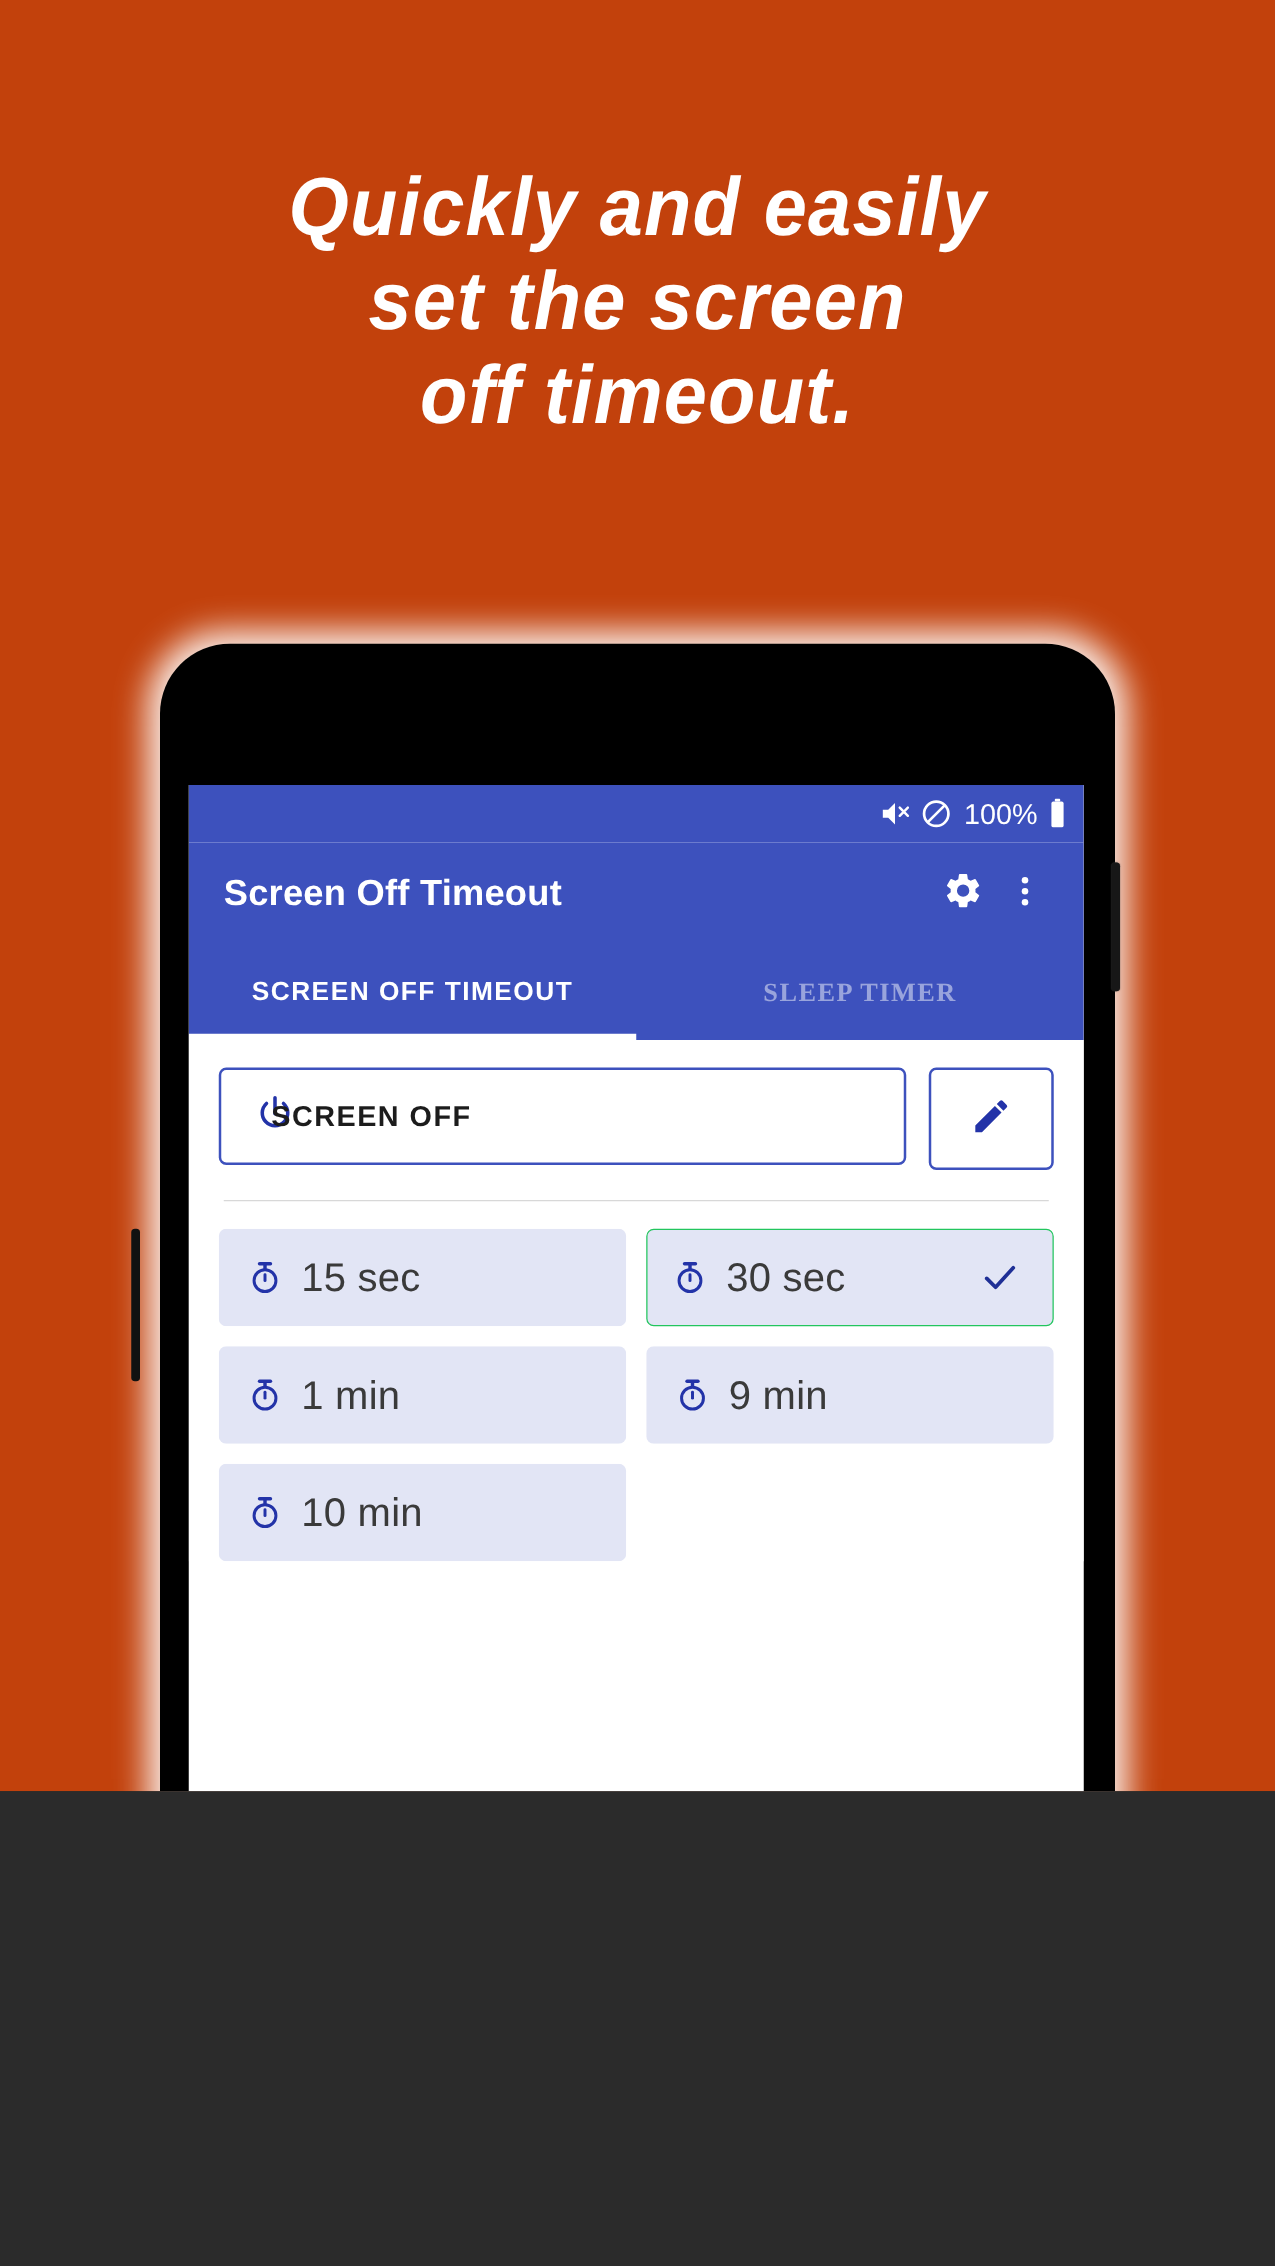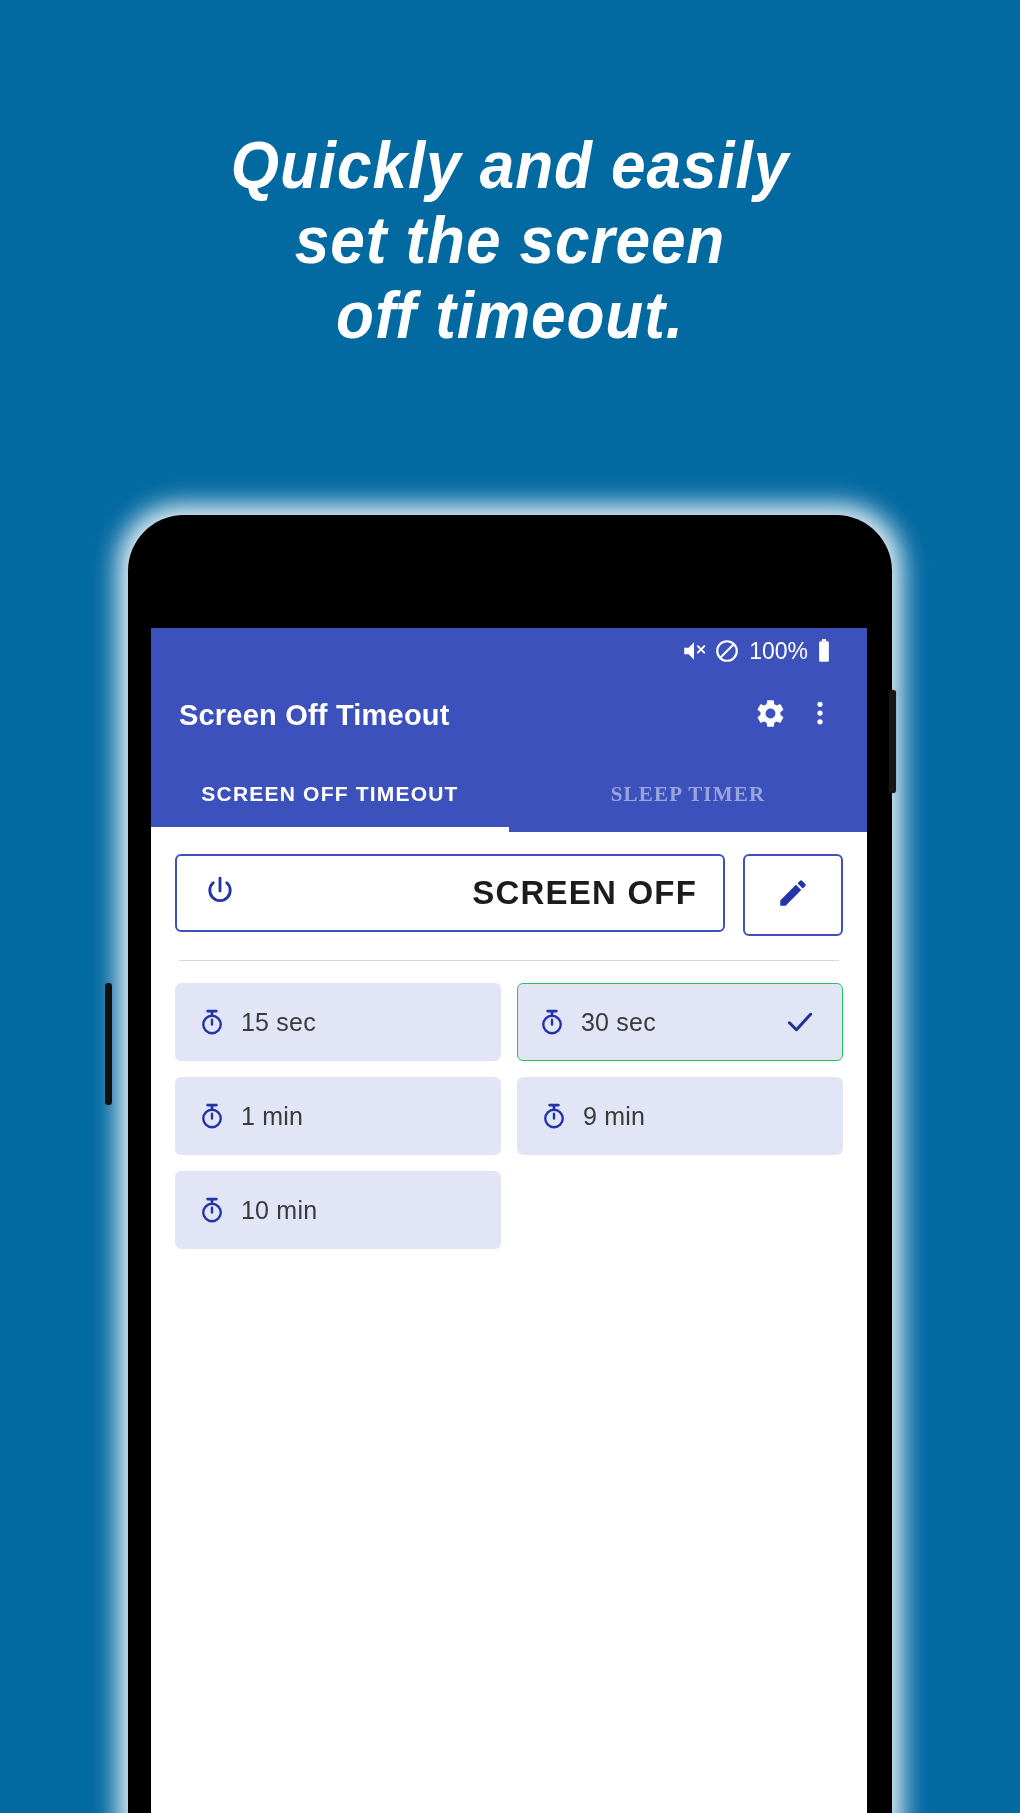--- a/index.html
+++ b/index.html
@@ -4,23 +4,23 @@
 <style>
   html, body {
     margin: 0;
     padding: 0;
     background: #2b2b2b;
   }
 
   #app-screenshot {
     position: relative;
     width: 1020px;
-    height: 1813px;
+    height: 1433px;
     overflow: hidden;
-    background: #0369a1;
+    background: #c2410c;
     font-family: "Liberation Sans", sans-serif;
     -webkit-font-smoothing: antialiased;
   }
 
   
   .headline {
     position: absolute;
     top: 128px;
     left: 0;
     width: 1020px;
@@ -91,21 +91,21 @@
     overflow: hidden;
   }
 
   
   .status-bar {
     height: 46px;
     background: #3d51bd;
     display: flex;
     align-items: center;
     justify-content: flex-end;
-    padding-right: 34px;
+    padding-right: 12px;
     box-sizing: border-box;
   }
   .status-icons {
     display: flex;
     align-items: center;
     gap: 7px;
   }
   .status-icons svg { display: block; }
   .battery-pct {
     color: #ffffff;
@@ -189,23 +189,23 @@
     background: #ffffff;
     display: flex;
     align-items: center;
     padding: 0 26px;
     box-sizing: border-box;
     cursor: pointer;
     position: relative;
   }
   .screen-off-label {
     flex: 1;
-    text-align: right;
+    text-align: left;
     color: #1c1c1c;
-    font-size: 33px;
+    font-size: 23px;
     font-weight: bold;
     letter-spacing: 1.2px;
     margin-left: -20px;
   }
   .edit-btn {
     width: 96px;
     height: 78px;
     border: 2px solid #3d51bd;
     border-radius: 6px;
     background: #ffffff;
@@ -242,21 +242,21 @@
     padding: 0 19px;
   }
   .tile-icon {
     flex: 0 0 auto;
     display: flex;
     align-items: center;
     margin-right: 14px;
   }
   .tile-label {
     color: #3a3a3a;
-    font-size: 25px;
+    font-size: 32px;
     letter-spacing: 0.2px;
     flex: 1;
   }
   .tile-check {
     flex: 0 0 auto;
     display: flex;
     align-items: center;
     margin-right: 6px;
   }
 </style>

